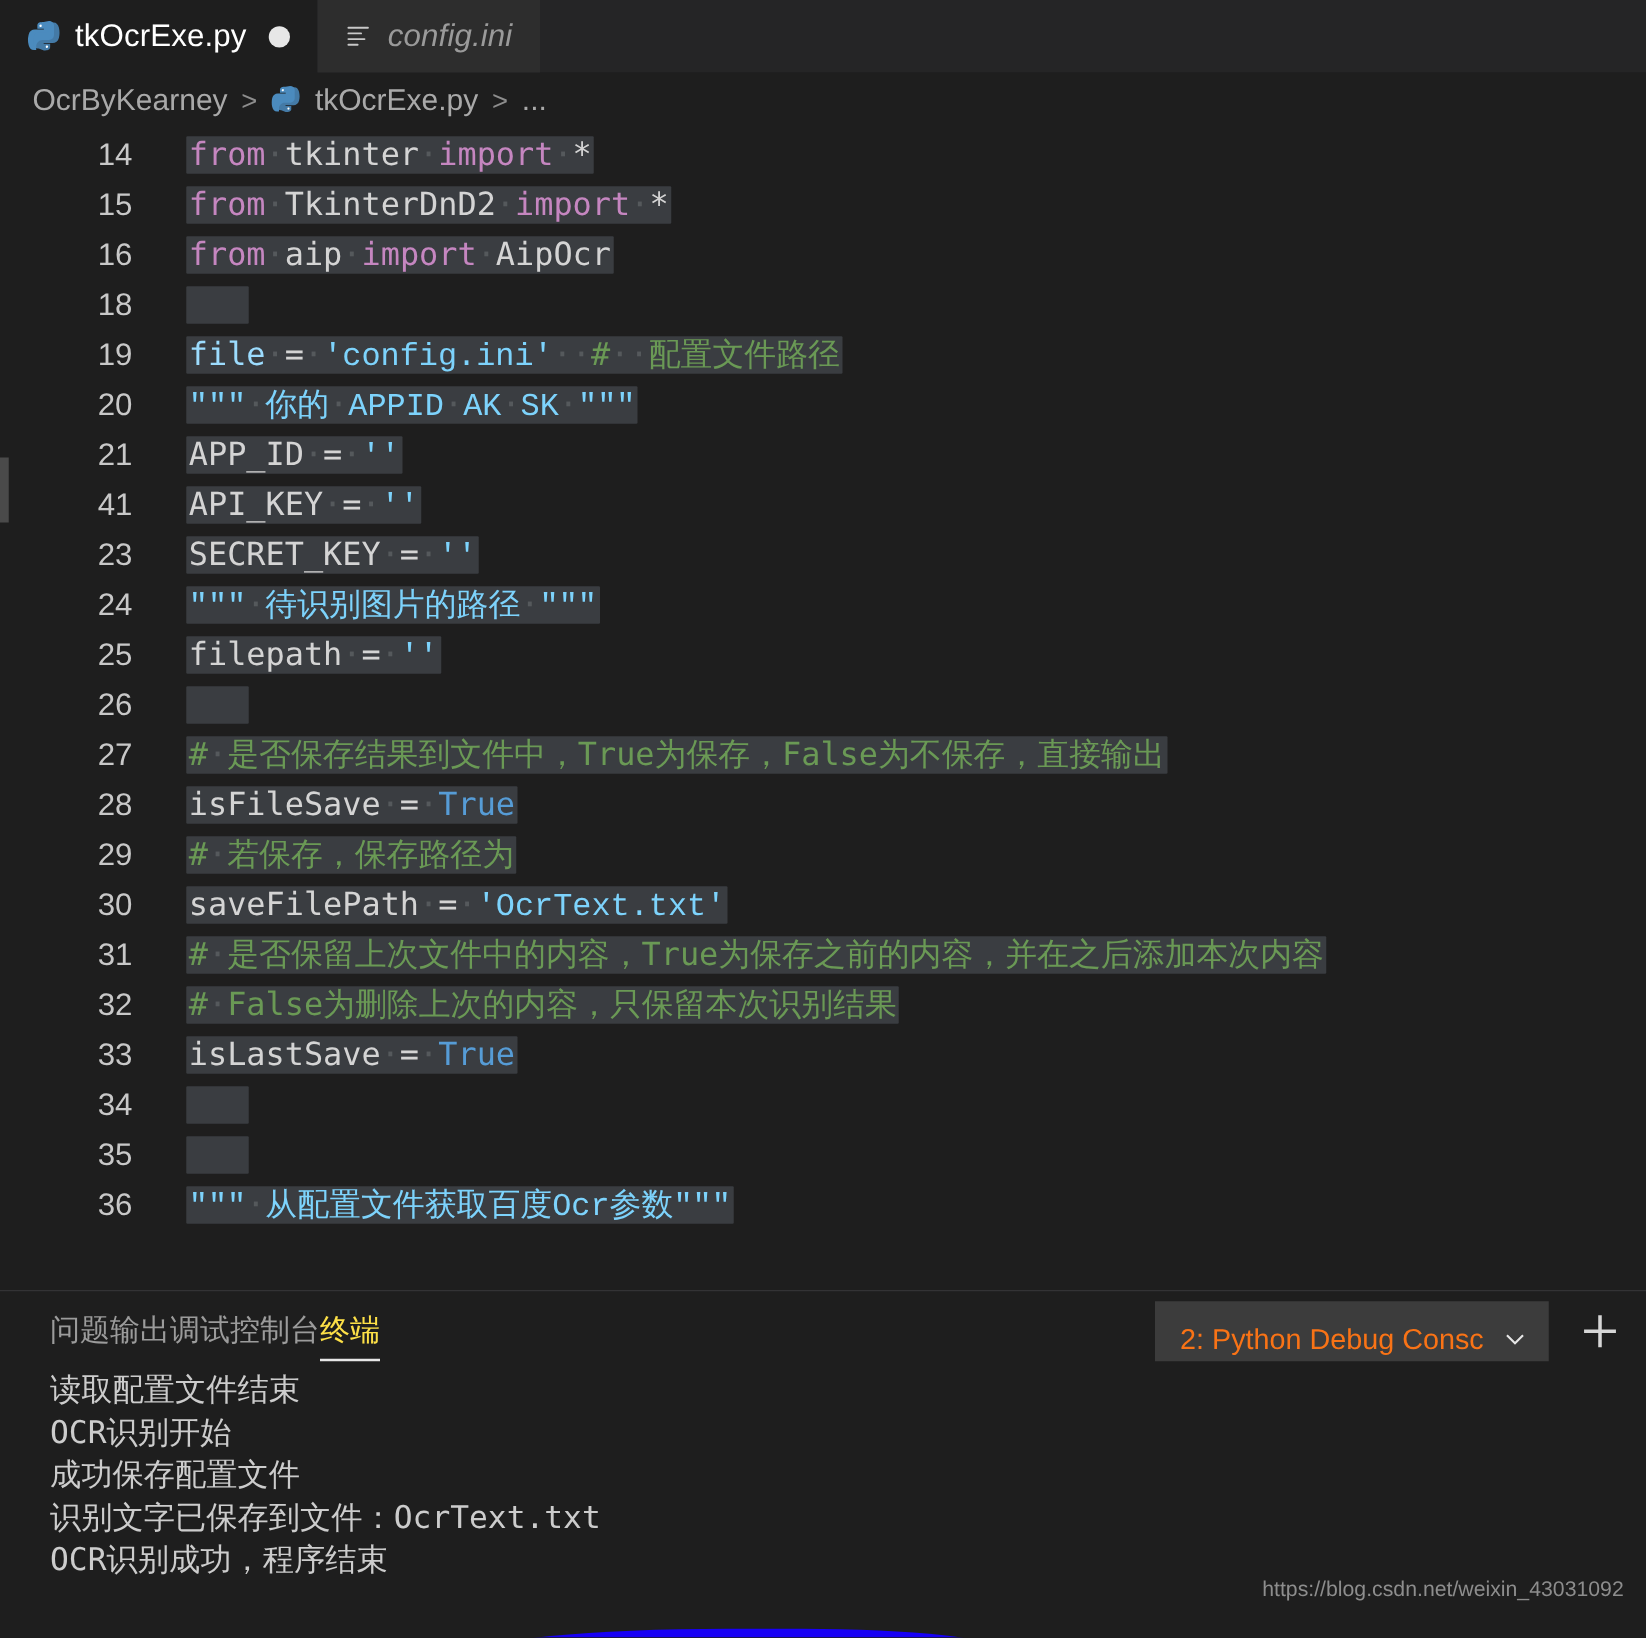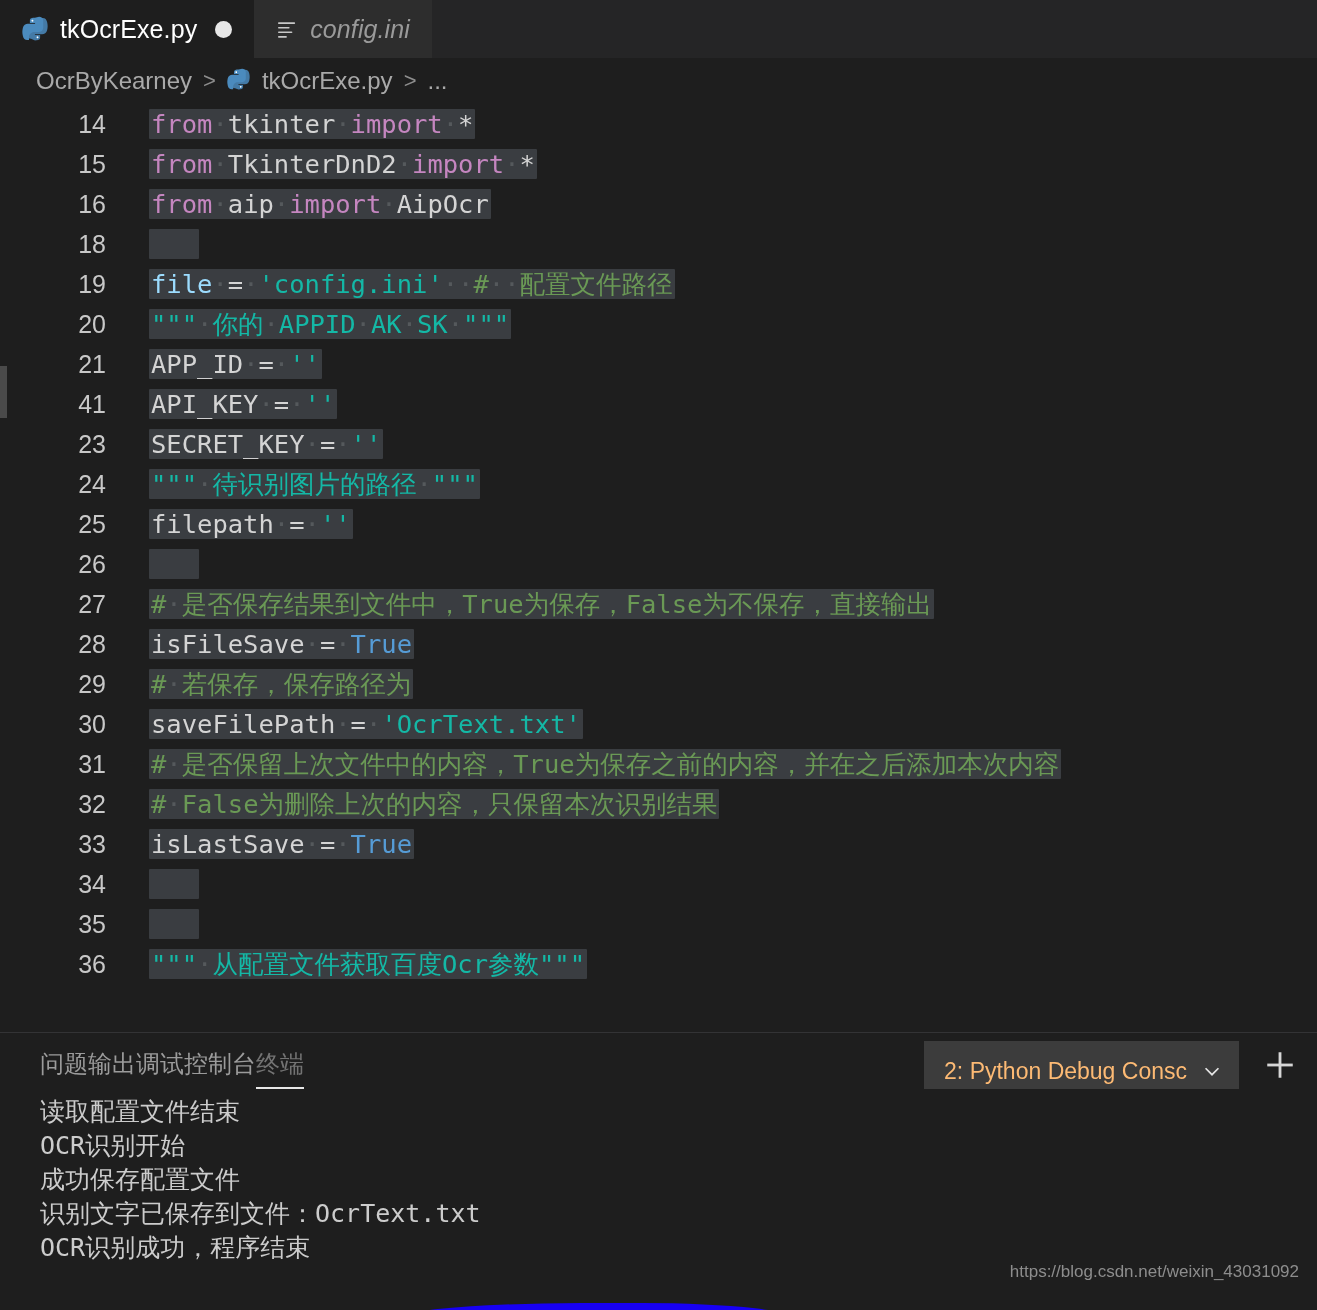--- a/index.html
+++ b/index.html
@@ -31,21 +31,21 @@
     background: #e7e7e7; flex: none; margin-left: 6px;
   }
   .py-icon { width: 26px; height: 26px; flex: none; }
   .ini-icon { width: 22px; height: 22px; flex: none; }
 
   
   .breadcrumb {
     height: 46px;
     background: #1e1e1e;
     display: flex; align-items: center;
-    padding-left: 36px;
+    padding-left: 26px;
     gap: 9px;
     font-size: 24px;
     color: #a9a9a9;
   }
   .crumb { white-space: nowrap; }
   .crumb-sep { color: #8d8d8d; font-size: 22px; padding: 0 2px; }
 
   
   .editor {
     position: relative;
@@ -76,21 +76,21 @@
   .code { position: relative; padding-left: 21px; }
   .sel {
     background: #3a3d41;
     padding: 0 2px;
     border-radius: 1px;
   }
   
   .kw   { color: #c586c0; }        
   .id   { color: #d4d4d4; }
   .var  { color: #9cdcfe; }
-  .str  { color: #14b8a6; }
+  .str  { color: #7dd3fc; font-family: Liberation Mono, monospace; }
   .cmt  { color: #6a9955; }
   .op   { color: #d4d4d4; }
   .cnst { color: #569cd6; }
   .dot  { color: #55595c; }
 
   
   .panel {
     height: 278px;
     background: #1e1e1e;
     border-top: 1px solid #333335;
@@ -99,38 +99,38 @@
   .panel-head {
     height: 62px;
     display: flex; align-items: center;
     padding-left: 40px;
   }
   .ptab {
     font-size: 24px; color: #9b9b9b;
     position: relative; height: 62px;
     display: flex; align-items: center;
   }
-  .ptab.active { color: #737373; }
+  .ptab.active { color: #fde047; }
   .ptab.active::after {
     content: ""; position: absolute;
     left: 0; right: 0; bottom: 6px; height: 2px;
     background: #e7e7e7;
   }
   .panel-actions {
     position: absolute; right: 14px; top: 8px;
     display: flex; align-items: center; gap: 18px;
   }
   .term-select {
     background: #3c3c3c;
     height: 48px;
     display: flex; align-items: center;
     gap: 14px;
     padding: 12px 16px 0 20px;
     font-size: 23px;
-    color: #fdba74;
+    color: #f97316;
     white-space: nowrap;
     max-width: 345px;
     overflow: hidden;
   }
   .chev { width: 22px; height: 22px; flex: none; }
   .plus-btn {
     width: 46px; height: 46px;
     display: flex; align-items: center; justify-content: center;
   }
 

